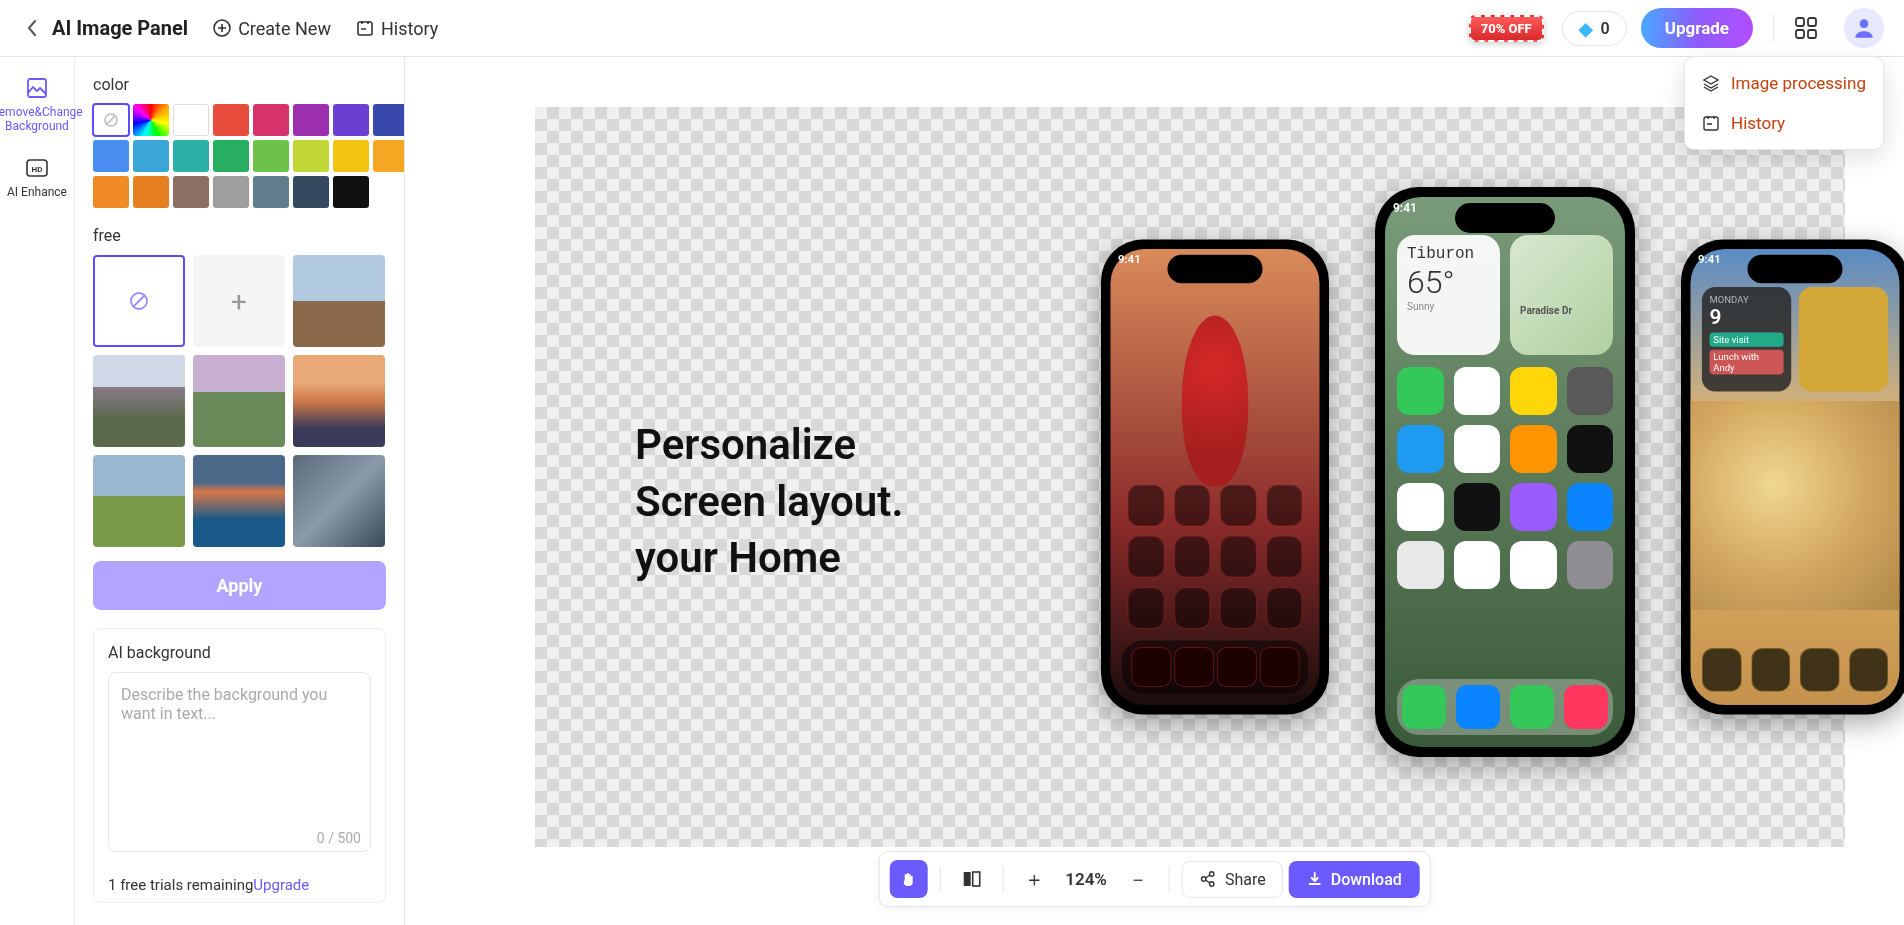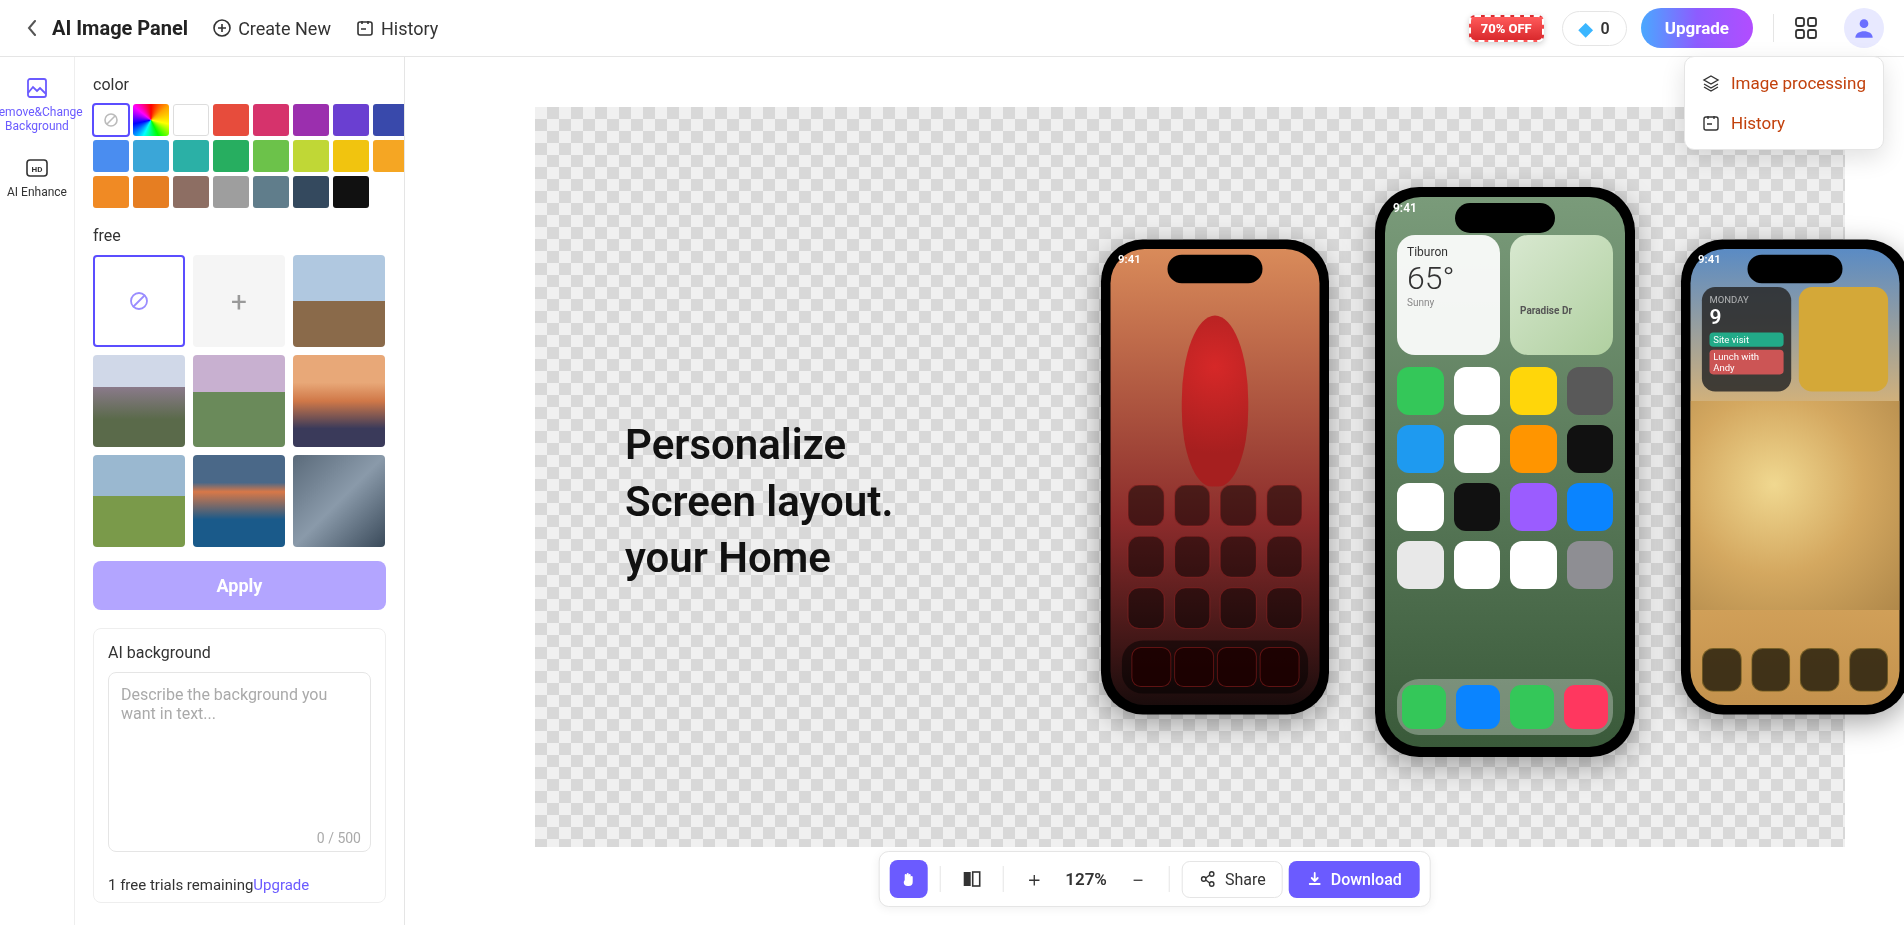--- a/index.html
+++ b/index.html
@@ -48,21 +48,21 @@
 .ai-txt::placeholder { color:#aaa;}
 .counter { text-align:right; color:#aaa; font-size:14px; position:relative; top:-30px; right:10px;}
 .trials { font-size:15px; color:#333; }
 .trials a { color:#6b5bff; text-decoration:none;}
 
 
 .canvas-area { position:absolute; left:405px; top:57px; right:0; bottom:0; background:#fff;}
 .checker { position:absolute; left:130px; top:50px; width:1310px; height:740px;
   background-image: linear-gradient(45deg,#d8d8d8 25%,transparent 25%),linear-gradient(-45deg,#d8d8d8 25%,transparent 25%),linear-gradient(45deg,transparent 75%,#d8d8d8 75%),linear-gradient(-45deg,transparent 75%,#d8d8d8 75%);
   background-size:24px 24px; background-position:0 0,0 12px,12px -12px,-12px 0; background-color:#f0f0f0;}
-.hero-text { position:absolute; left:90px; top:310px; font-size:42px; font-weight:600; line-height:1.35; color:#111;}
+.hero-text { position:absolute; left:100px; top:310px; font-size:42px; font-weight:600; line-height:1.35; color:#111;}
 .phones { position:absolute; left:560px; top:80px; display:flex; gap:40px; align-items:flex-start;}
 .phone { width:260px; height:570px; border-radius:44px; background:#000; padding:10px; box-shadow: 0 8px 30px rgba(0,0,0,.35); position:relative;}
 .phone.small { width:240px; height:500px; transform: translateY(40px) scale(.95);}
 .phone .notch { position:absolute; top:16px; left:50%; transform:translateX(-50%); width:100px; height:30px; background:#000; border-radius:20px; z-index:3;}
 .phone .screen { width:100%; height:100%; border-radius:36px; overflow:hidden; position:relative;}
 .phone1 .screen { background: linear-gradient(180deg,#d98b5a 0%,#8b2b2b 60%,#1a0c0c 100%);}
 .dancer { position:absolute; top:70px; left:50%; transform:translateX(-50%); width:150px; height:200px;}
 .dancer .body { position:absolute; left:40px; top:0; width:70px; height:180px; background: radial-gradient(circle at 50% 30%, #d62828 0%, #a61f1f 70%); border-radius: 50% 50% 45% 45%;}
 .icons-dark { position:absolute; bottom:80px; left:0; right:0; display:grid; grid-template-columns:repeat(4,1fr); gap:10px; padding:0 18px;}
 .icons-dark .di { background:rgba(0,0,0,.5); border-radius:12px; height:44px; border:1px solid rgba(255,60,60,.3);}
@@ -309,21 +309,21 @@
             </div>
         </div>
       </div>
 
       <div class="phone phone2">
         <div class="notch"></div>
         <div class="status-mini">9:41</div>
         <div class="screen">
           <div class="widgets">
             <div class="wgt">
-              <div style="font-size:12px;">Tiburon</div>
+              <div style="font-size:16px;font-family:Liberation Mono, monospace;">Tiburon</div>
               <div class="temp">65°</div>
               <div style="font-size:10px;color:#888;">Sunny</div>
             </div>
             <div class="wgt" style="background:linear-gradient(135deg,#d8e8d0,#b0d0a0);">
               <div style="font-size:10px;color:#555;margin-top:60px;font-weight:bold;">Paradise Dr</div>
             </div>
           </div>
           <div class="app-grid">
             <div class="ai" style="background:#34c759"></div>
               <div class="ai" style="background:#fff"></div>
@@ -384,21 +384,21 @@
       </div>
     <div class="bdiv"></div>
     <div class="bbtn">
         <svg width="20" height="20">
           <rect x="2" y="3" width="7" height="14" fill="#333"></rect>
           <rect x="11" y="3" width="7" height="14" stroke="#333" stroke-width="1.6" fill="none"></rect>
         </svg>
       </div>
     <div class="bdiv"></div>
     <div class="bbtn">＋</div>
-    <div class="zoom-val">127%</div>
+    <div class="zoom-val">124%</div>
     <div class="bbtn">－</div>
     <div class="bdiv"></div>
     <button class="share-btn">
       <svg width="18" height="18">
           <circle cx="5" cy="9" r="2.2" stroke="#333" stroke-width="1.4" fill="none"></circle>
           <circle cx="13" cy="4" r="2.2" stroke="#333" stroke-width="1.4" fill="none"></circle>
           <circle cx="13" cy="14" r="2.2" stroke="#333" stroke-width="1.4" fill="none"></circle>
           <path d="M7 8l4-3M7 10l4 3" stroke="#333" stroke-width="1.4"></path>
         </svg>
       <span>Share</span>

